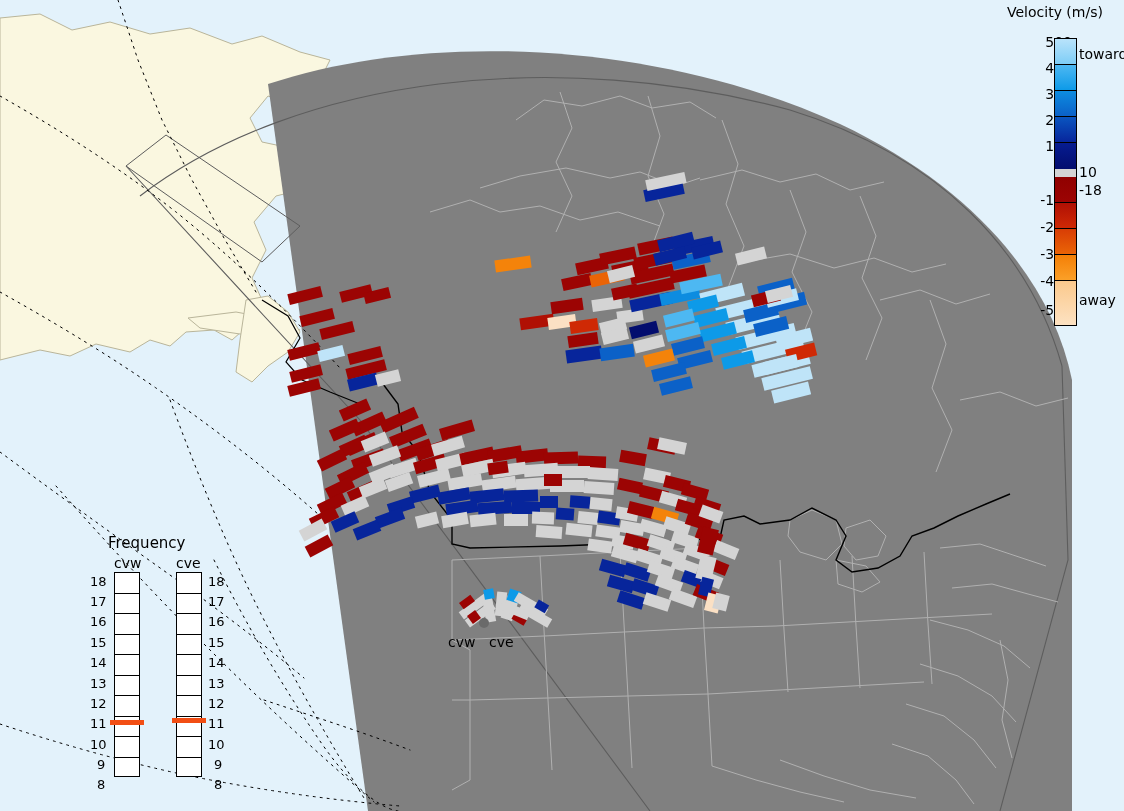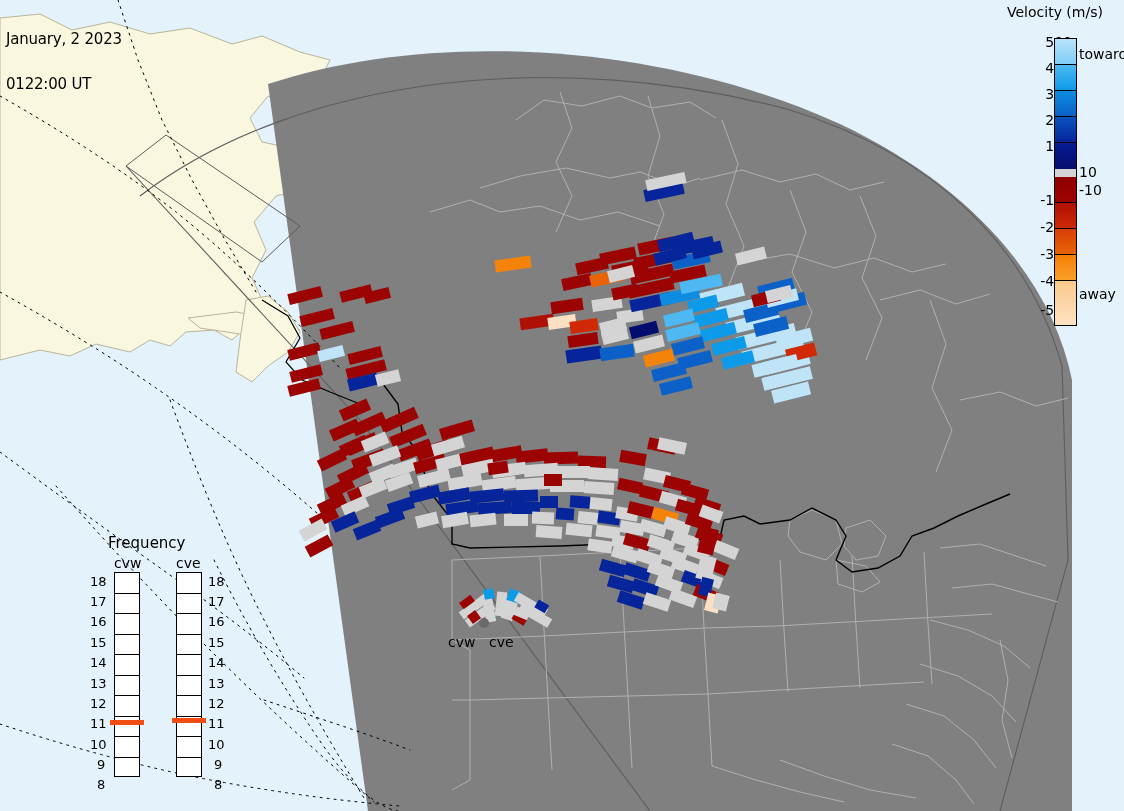--- a/index.html
+++ b/index.html
@@ -394,24 +394,20 @@
     </g>
   </svg>
 
   <svg class="layer" viewBox="0 0 1124 811">
     <circle cx="484" cy="623" r="5" fill="#6a6a6a"></circle>
   </svg>
 
   <div class="sitelabel" style="left:448px;top:634px;">cvw</div>
   <div class="sitelabel" style="left:489px;top:634px;">cve</div>
 
-  <div id="stamp">
-    <div>January, 2 2023</div>
-    <div>0122:00 UT</div>
-  </div>
 
   <div id="cbwrap">
     <div id="cbtitle">Velocity (m/s)</div>
 
     <div class="cbtick" style="top:32px;">500</div>
     <div class="cbtick" style="top:58px;">400</div>
     <div class="cbtick" style="top:84px;">300</div>
     <div class="cbtick" style="top:110px;">200</div>
     <div class="cbtick" style="top:136px;">100</div>
     <div class="cbtick" style="top:163px;">0</div>
@@ -430,22 +426,22 @@
       <div class="cbnull" style="top:130px;height:8px;"></div>
       <div class="cbseg" style="top:138px;height:26px;background:linear-gradient(#900000,#9c0403);"></div>
       <div class="cbseg" style="top:164px;height:26px;background:linear-gradient(#b01004,#cf2905);"></div>
       <div class="cbseg" style="top:190px;height:26px;background:linear-gradient(#d83d05,#ea6406);"></div>
       <div class="cbseg" style="top:216px;height:26px;background:linear-gradient(#f47f06,#fba028);"></div>
       <div class="cbseg" style="top:242px;height:44px;background:linear-gradient(#fbc98c,#fde2c2);border-bottom:none;"></div>
     </div>
 
     <div class="cbside" style="top:44px;">toward</div>
     <div class="cbside" style="top:162px;">10</div>
-    <div class="cbside" style="top:180px;">-10</div>
-    <div class="cbside" style="top:284px;">away</div>
+    <div class="cbside" style="top:180px;">-18</div>
+    <div class="cbside" style="top:290px;">away</div>
   </div>
 
   <div id="freqwrap">
     <div id="freqtitle">Frequency</div>
 
     <div class="freqcolhdr" style="left:22px;">cvw</div>
     <div class="freqbar" style="left:22px;">
       <div class="freqcell" style="top:0px;"></div>
       <div class="freqcell" style="top:20.5px;"></div>
       <div class="freqcell" style="top:41px;"></div>

